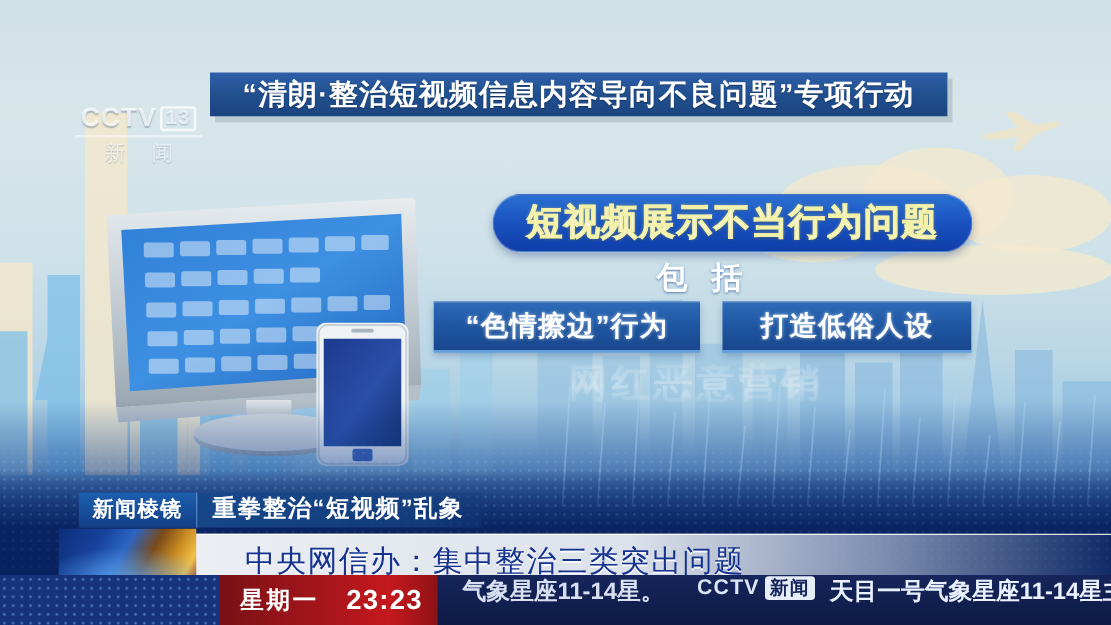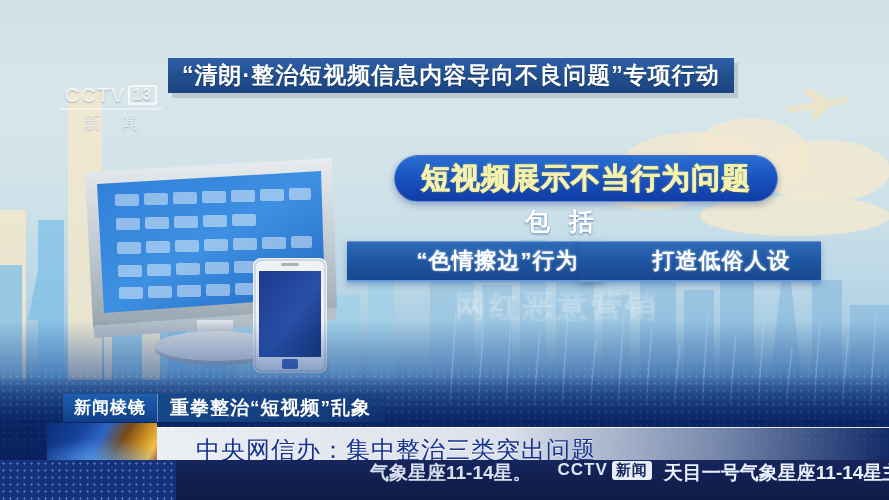--- a/index.html
+++ b/index.html
@@ -39,21 +39,21 @@
   .cctv-logo{position:absolute;left:58px;top:36px;width:106px;text-align:center;
     color:rgba(255,255,255,.72);text-shadow:0 1px 1px rgba(60,90,120,.35);margin-top:48px;}
   .cctv-logo .l1{font-size:21px;font-weight:bold;letter-spacing:1px;line-height:1;}
   .cctv-logo .l1 .num{display:inline-block;border:2px solid rgba(255,255,255,.72);border-radius:3px;padding:0 3px;font-size:16px;vertical-align:2px;margin-left:2px;}
   .cctv-logo .l2{font-size:17px;letter-spacing:8px;margin-top:4px;line-height:1;text-indent:8px;}
   .cctv-logo .bar{height:2px;background:rgba(255,255,255,.45);margin:3px 2px;}
 
   
   .top-banner{
     position:absolute;left:168px;top:58px;height:35px;line-height:35px;
-    padding:0 14px;background:linear-gradient(to bottom,#2f5fa8 0%,#21508f 50%,#1b4480 100%);
+    padding:0 26px;background:linear-gradient(to bottom,#2f5fa8 0%,#21508f 50%,#1b4480 100%);
     color:#fff;font-size:23px;font-weight:bold;letter-spacing:1px;white-space:nowrap;
     box-shadow:4px 5px 0 rgba(120,140,150,.30);
     text-shadow:0 1px 1px rgba(0,0,0,.35);
   }
 
   
   .monitor{position:absolute;left:85px;top:158px;}
   .tablet{position:absolute;left:253px;top:258px;}
 
   
@@ -83,21 +83,20 @@
   }
 
   .subbox{
     position:absolute;top:241px;height:38px;line-height:38px;text-align:center;
     background:linear-gradient(to bottom,#2e6bb8 0%,#1f56a2 48%,#18478d 100%);
     color:#fff;font-size:22px;font-weight:bold;letter-spacing:1px;white-space:nowrap;
     border-top:1px solid rgba(160,200,245,.65);
     border-bottom:2px solid rgba(120,175,235,.75);
     box-shadow:0 3px 6px rgba(20,50,110,.30);
     text-shadow:0 0 3px rgba(190,225,255,.9),0 1px 2px rgba(0,20,70,.5);
-    padding-left:44px;
   }
   .subbox.a{left:347px;width:213px;}
   .subbox.b{left:578px;width:199px;}
 
   
   .lower{position:absolute;left:0;right:0;bottom:0;height:125px;}
   .lower-bg{position:absolute;inset:0;
     background:linear-gradient(to bottom,rgba(10,40,105,.0) 0%,rgba(10,38,102,.35) 10%,rgba(8,32,92,.85) 38%,#081f5e 100%);}
 
   .kicker-row{position:absolute;left:63px;top:19px;height:28px;display:flex;}
@@ -328,15 +327,19 @@
   <div class="ticker">
     <div class="tick-dotleft"></div>
     <div class="tick-body">
       <span class="tick-ghost">气象星座11-14星。</span>
       <span class="tick-logo">
         <span>CCTV</span>
         <span class="nn">新闻</span>
       </span>
       <span class="tick-text">天目一号气象星座11-14星主要用于提供商业气象数据</span>
     </div>
+    <div class="time-badge">
+      <span class="day">星期一</span>
+      <span class="clock">23:23</span>
+    </div>
   </div>
 
 </div>
 
 </body></html>

